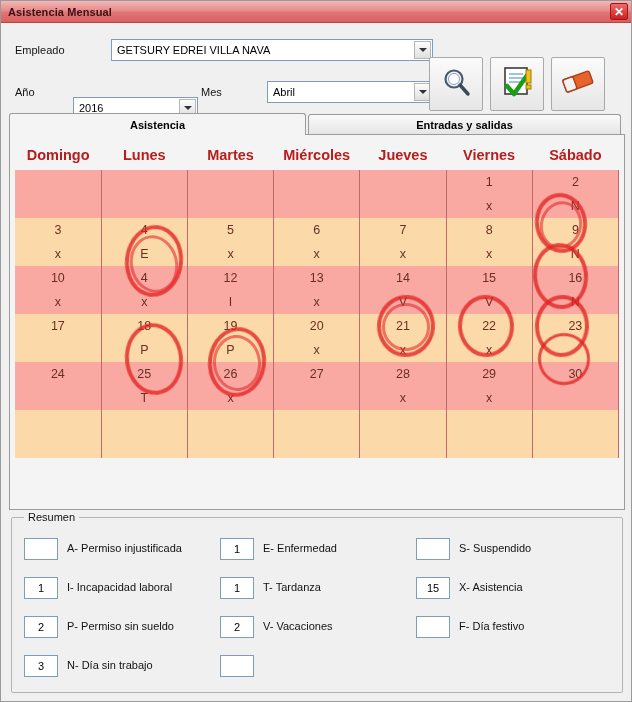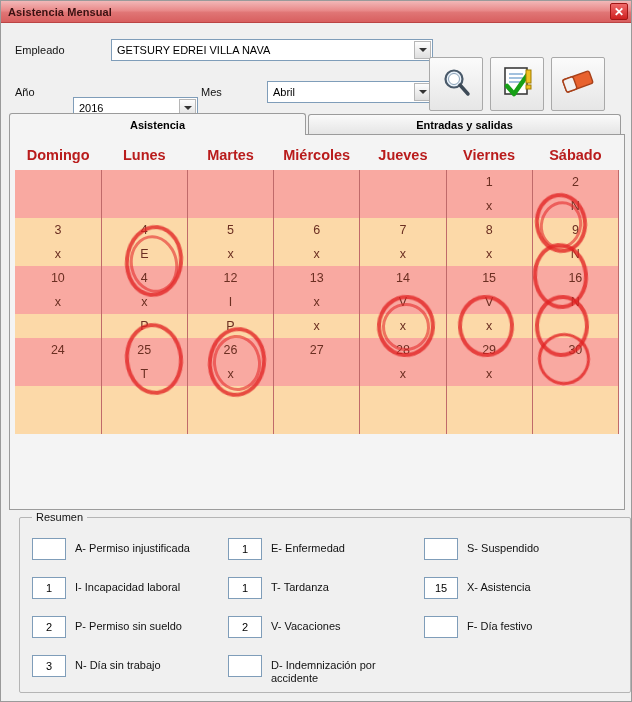--- a/index.html
+++ b/index.html
@@ -179,21 +179,20 @@
     border-radius: 50%;
   }
 
   
   .resumen {
     position: absolute; left: 10px; top: 516px;
     width: 612px; height: 176px;
     border: 1px solid #b5b5b5;
     border-radius: 2px;
     background: #f0f0f0;
-    margin-left: 8px;
   }
   .resumen-legend {
     position: absolute; left: 12px; top: -7px;
     background: #f0f0f0; padding: 0 4px;
     font-size: 11px; color: #111;
   }
   .legend-grid {
     position: absolute; left: 12px; top: 20px;
     width: 590px;
     display: grid;
@@ -358,20 +357,29 @@
           <tr>
             <td class="band-a sep-none">x</td>
             <td class="band-a">x</td>
             <td class="band-a">I</td>
             <td class="band-a">x</td>
             <td class="band-a">V</td>
             <td class="band-a">V</td>
             <td class="band-a">N</td>
           </tr>
 
+          <tr>
+            <td class="band-b sep-none">17</td>
+            <td class="band-b">18</td>
+            <td class="band-b">19</td>
+            <td class="band-b">20</td>
+            <td class="band-b">21</td>
+            <td class="band-b">22</td>
+            <td class="band-b">23</td>
+          </tr>
           <tr>
             <td class="band-b sep-none"></td>
             <td class="band-b">P</td>
             <td class="band-b">P</td>
             <td class="band-b">x</td>
             <td class="band-b">x</td>
             <td class="band-b">x</td>
             <td class="band-b"></td>
           </tr>
 
@@ -471,18 +479,17 @@
       <div class="leg-item">
         <span class="leg-box"></span>
         <span class="leg-text">F- Día festivo</span>
       </div>
       <div class="leg-item">
         <span class="leg-box">3</span>
         <span class="leg-text">N- Día sin trabajo</span>
       </div>
       <div class="leg-item">
         <span class="leg-box"></span>
-        <span class="leg-text">D- Indemnización por accidente</span>
       </div>
     </div>
   </div>
 
 </div>
 
 </body></html>

